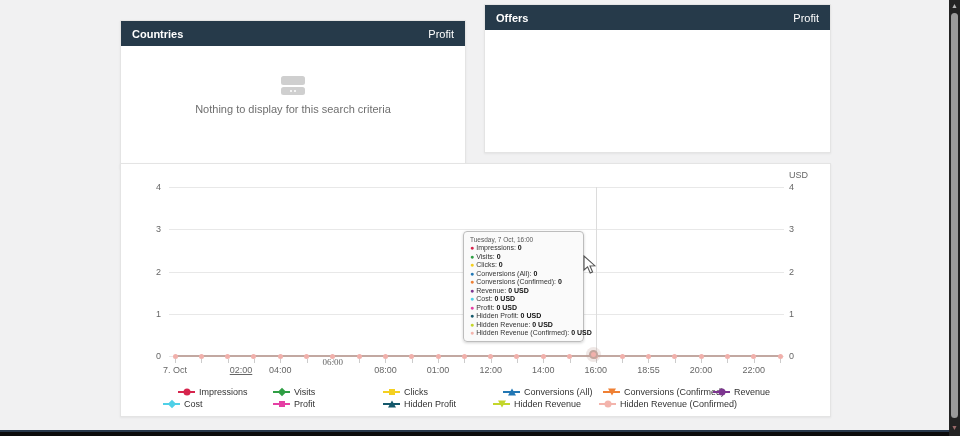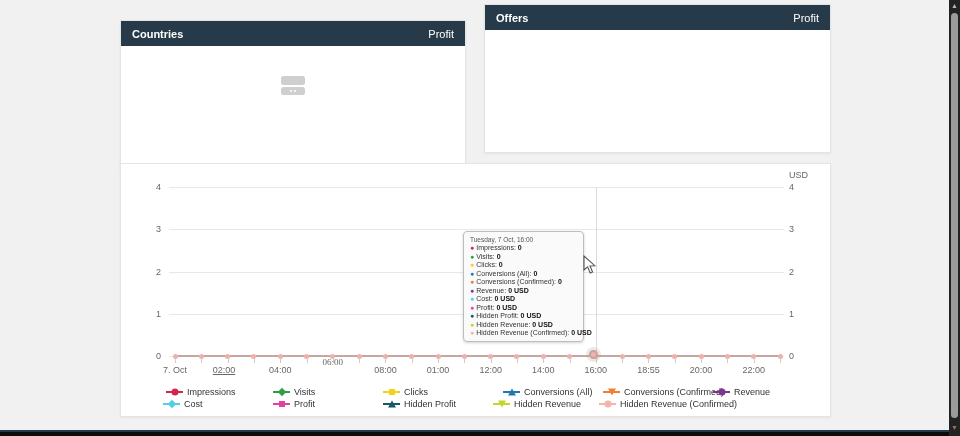--- a/index.html
+++ b/index.html
@@ -76,20 +76,21 @@
     <span class="card-col">Profit</span>
   </div>
   <div class="empty-wrap">
     <div class="empty-icon">
       <div class="bar"></div>
       <div class="bar">
           <span class="dot" style="left:9px"></span>
           <span class="dot" style="left:13px"></span>
         </div>
     </div>
+    <div class="empty-text">Nothing to display for this search criteria</div>
   </div>
 </div>
 
 <div class="card" id="offers-card">
   <div class="card-header">
     <span class="card-title">Offers</span>
     <span class="card-col">Profit</span>
   </div>
 </div>
 
@@ -153,21 +154,21 @@
       <div class="xtick" style="left: 553.783px; top: 195px;"></div>
       <div class="mk" style="left: 577.587px; top: 189.5px;"></div>
       <div class="xtick" style="left: 580.087px; top: 195px;"></div>
       <div class="mk" style="left: 603.891px; top: 189.5px;"></div>
       <div class="xtick" style="left: 606.391px; top: 195px;"></div>
       <div class="mk" style="left: 630.196px; top: 189.5px;"></div>
       <div class="xtick" style="left: 632.696px; top: 195px;"></div>
       <div class="mk" style="left: 656.5px; top: 189.5px;"></div>
       <div class="xtick" style="left: 659px; top: 195px;"></div>
       <div class="xlab" style="left: 32px; top: 201px;">7. Oct</div>
-      <div class="xlab" style="left: 81px; top: 201px; text-decoration: underline;">02:00</div>
+      <div class="xlab" style="left: 98px; top: 201px; text-decoration: underline;">02:00</div>
       <div class="xlab" style="left: 137.217px; top: 201px;">04:00</div>
       <div class="xlab" style="left: 189.826px; top: 193px; font-family: Liberation Serif, serif;">06:00</div>
       <div class="xlab" style="left: 242.435px; top: 201px;">08:00</div>
       <div class="xlab" style="left: 295.043px; top: 201px;">01:00</div>
       <div class="xlab" style="left: 347.652px; top: 201px; text-align: center;">12:00</div>
       <div class="xlab" style="left: 400.261px; top: 201px;">14:00</div>
       <div class="xlab" style="left: 452.87px; top: 201px;">16:00</div>
       <div class="xlab" style="left: 505.478px; top: 201px;">18:55</div>
       <div class="xlab" style="left: 558.087px; top: 201px;">20:00</div>
       <div class="xlab" style="left: 610.696px; top: 201px;">22:00</div>
@@ -185,21 +186,21 @@
         <div class="tt-row"><span class="tt-bullet" style="color: rgb(239, 128, 52);">●</span><span>Conversions (Confirmed): </span><span class="tt-val">0</span></div>
         <div class="tt-row"><span class="tt-bullet" style="color: rgb(125, 53, 144);">●</span><span>Revenue: </span><span class="tt-val">0 USD</span></div>
         <div class="tt-row"><span class="tt-bullet" style="color: rgb(79, 208, 231);">●</span><span>Cost: </span><span class="tt-val">0 USD</span></div>
         <div class="tt-row"><span class="tt-bullet" style="color: rgb(229, 63, 164);">●</span><span>Profit: </span><span class="tt-val">0 USD</span></div>
         <div class="tt-row"><span class="tt-bullet" style="color: rgb(20, 88, 107);">●</span><span>Hidden Profit: </span><span class="tt-val">0 USD</span></div>
         <div class="tt-row"><span class="tt-bullet" style="color: rgb(195, 214, 43);">●</span><span>Hidden Revenue: </span><span class="tt-val">0 USD</span></div>
         <div class="tt-row"><span class="tt-bullet" style="color: rgb(243, 180, 172);">●</span><span>Hidden Revenue (Confirmed): </span><span class="tt-val">0 USD</span></div>
       </div>
   </div>
   <div id="legend"></div>
-<div class="legend-item" style="left: 45px; top: 222px;">
+<div class="legend-item" style="left: 57px; top: 222px;">
       <span class="lg-line" style="background: rgb(214, 37, 77);">
         <span class="lg-mk mks-circle" style="background: rgb(214, 37, 77);"></span>
       </span>
       <span class="lg-label">Impressions</span>
     </div>
     <div class="legend-item" style="left: 152px; top: 222px;">
       <span class="lg-line" style="background: rgb(47, 158, 68);">
         <span class="lg-mk mks-diamond" style="background: rgb(47, 158, 68);"></span>
       </span>
       <span class="lg-label">Visits</span>

